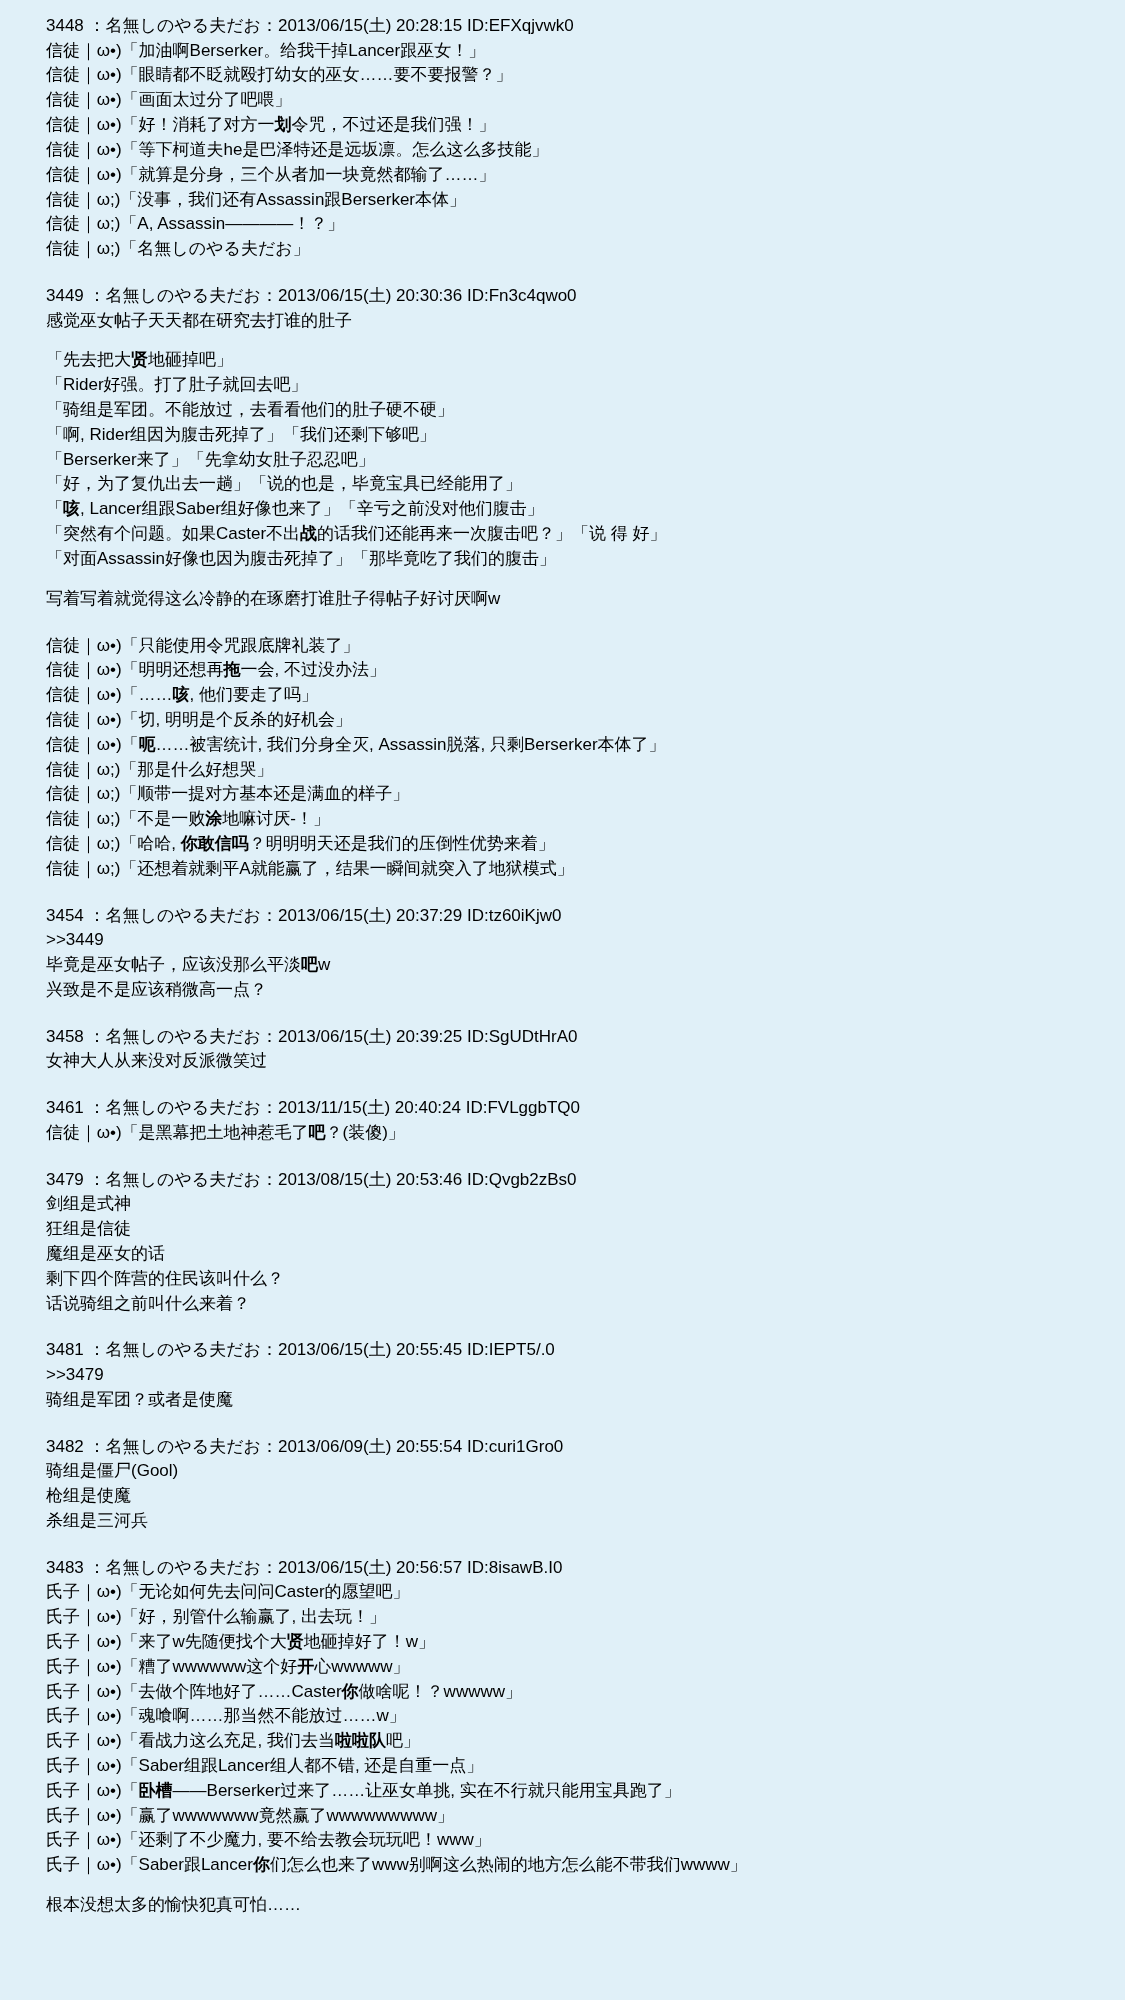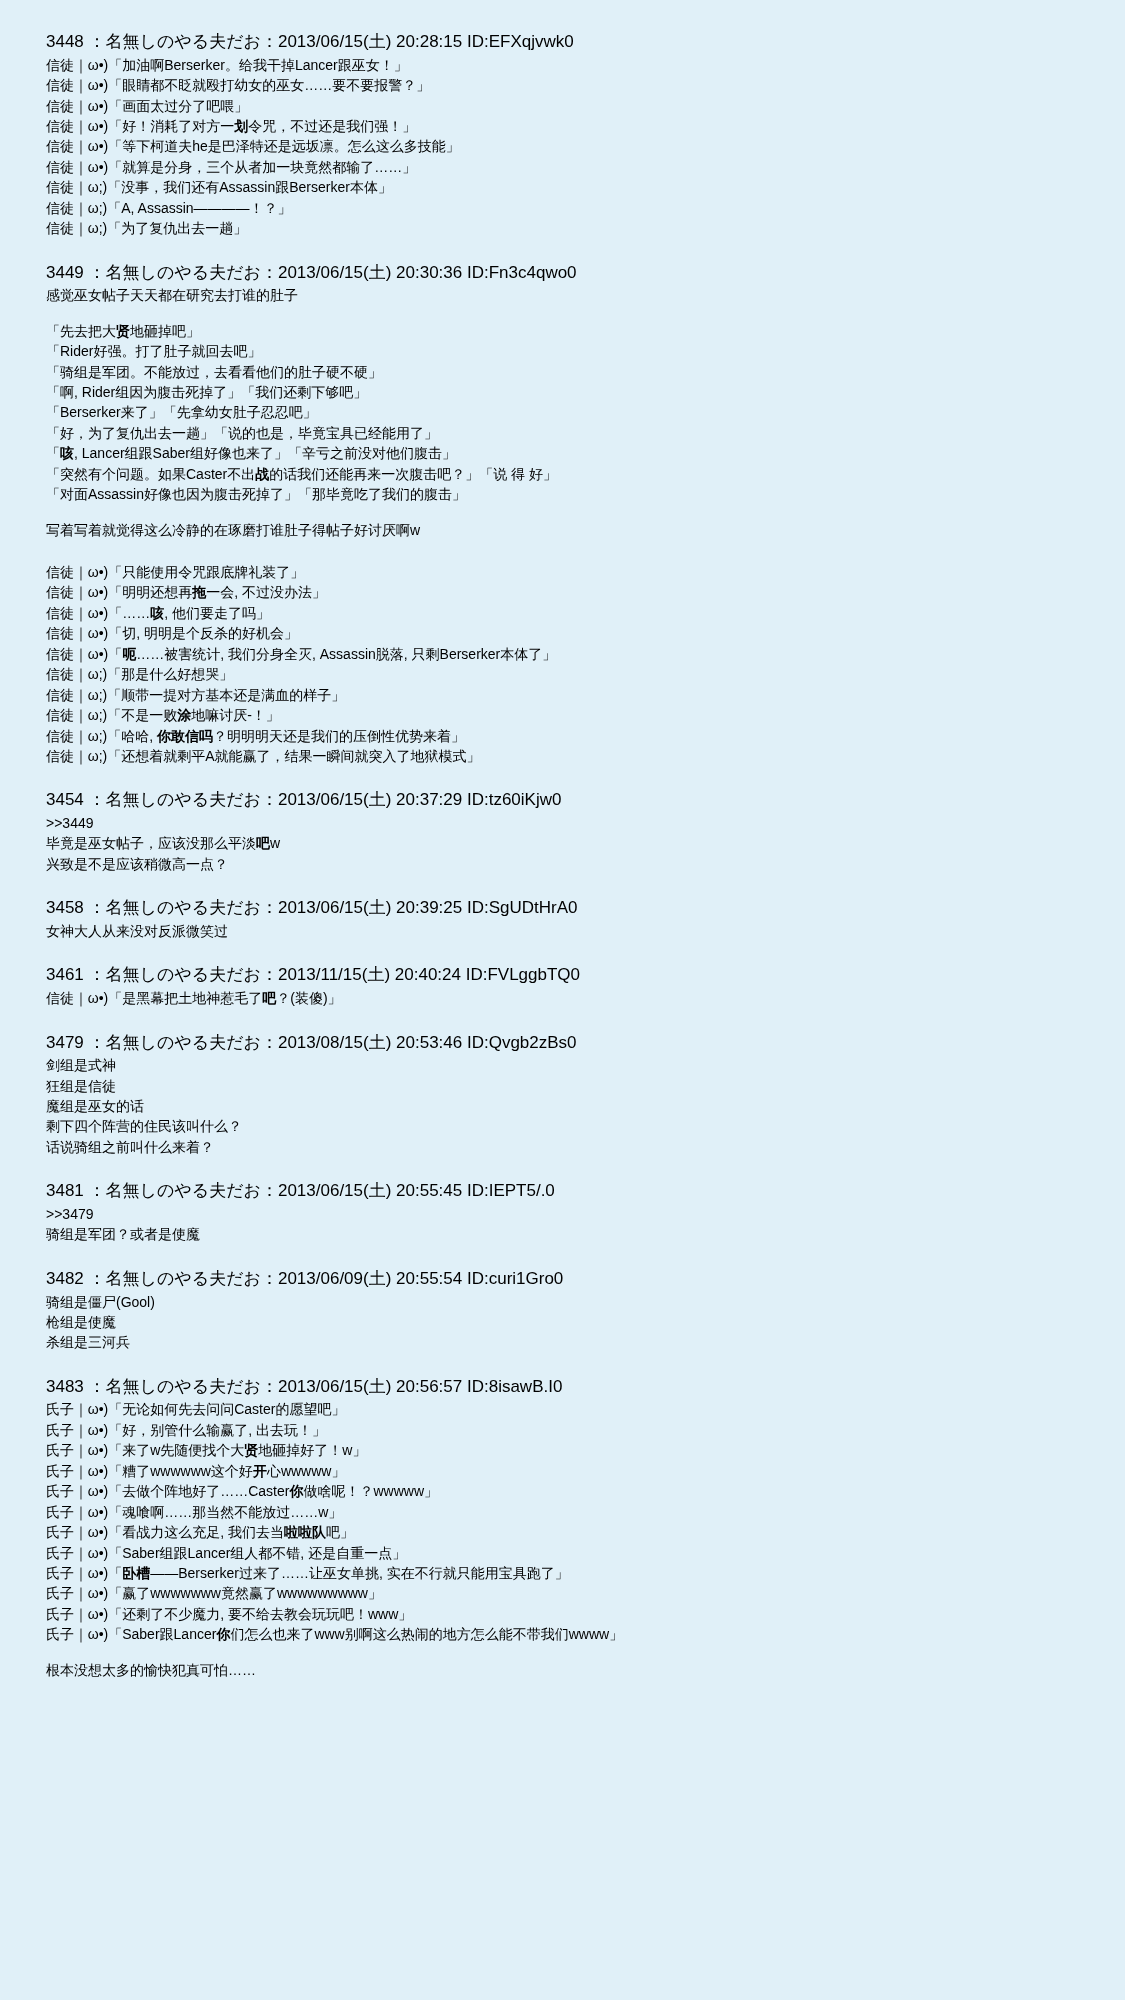--- a/index.html
+++ b/index.html
@@ -11,30 +11,30 @@
     width: 1125px;
     min-height: 2000px;
     font-family: "Liberation Sans", "DejaVu Sans", sans-serif;
     color: #000000;
   }
   #board {
     padding: 14px 0 0 0;
   }
   .post {
     padding: 0 0 0 0;
-    margin: 16px 0 22px 0;
+    margin: 0 0 22px 0;
   }
   .post-header {
     font-size: 17px;
     line-height: 1.45;
     padding-left: 46px;
     white-space: nowrap;
   }
   .post-body {
-    font-size: 14px;
+    font-size: 17px;
     line-height: 1.46;
     padding-left: 46px;
   }
   .line {
     white-space: pre-wrap;
   }
   .blank {
     height: 15px;
   }
   b { font-weight: bold; }
@@ -47,21 +47,21 @@
       <div class="post-header">3448 ：名無しのやる夫だお：2013/06/15(土) 20:28:15 ID:EFXqjvwk0</div>
       <div class="post-body">
         <div class="line">信徒｜ω•)「加油啊Berserker。给我干掉Lancer跟巫女！」</div>
         <div class="line">信徒｜ω•)「眼睛都不眨就殴打幼女的巫女……要不要报警？」</div>
         <div class="line">信徒｜ω•)「画面太过分了吧喂」</div>
         <div class="line">信徒｜ω•)「好！消耗了对方一<b>划</b>令咒，不过还是我们强！」</div>
         <div class="line">信徒｜ω•)「等下柯道夫he是巴泽特还是远坂凛。怎么这么多技能」</div>
         <div class="line">信徒｜ω•)「就算是分身，三个从者加一块竟然都输了……」</div>
         <div class="line">信徒｜ω;)「没事，我们还有Assassin跟Berserker本体」</div>
         <div class="line">信徒｜ω;)「A, Assassin————！？」</div>
-        <div class="line">信徒｜ω;)「为了复仇出去一趟」</div>
+        <div class="line">信徒｜ω;)「名無しのやる夫だお」</div>
       </div>
     </div>
     <div class="post">
       <div class="post-header">3449 ：名無しのやる夫だお：2013/06/15(土) 20:30:36 ID:Fn3c4qwo0</div>
       <div class="post-body">
         <div class="line">感觉巫女帖子天天都在研究去打谁的肚子</div>
         <div class="blank"></div>
         <div class="line">「先去把大<b>贤</b>地砸掉吧」</div>
         <div class="line">「Rider好强。打了肚子就回去吧」</div>
         <div class="line">「骑组是军团。不能放过，去看看他们的肚子硬不硬」</div>

